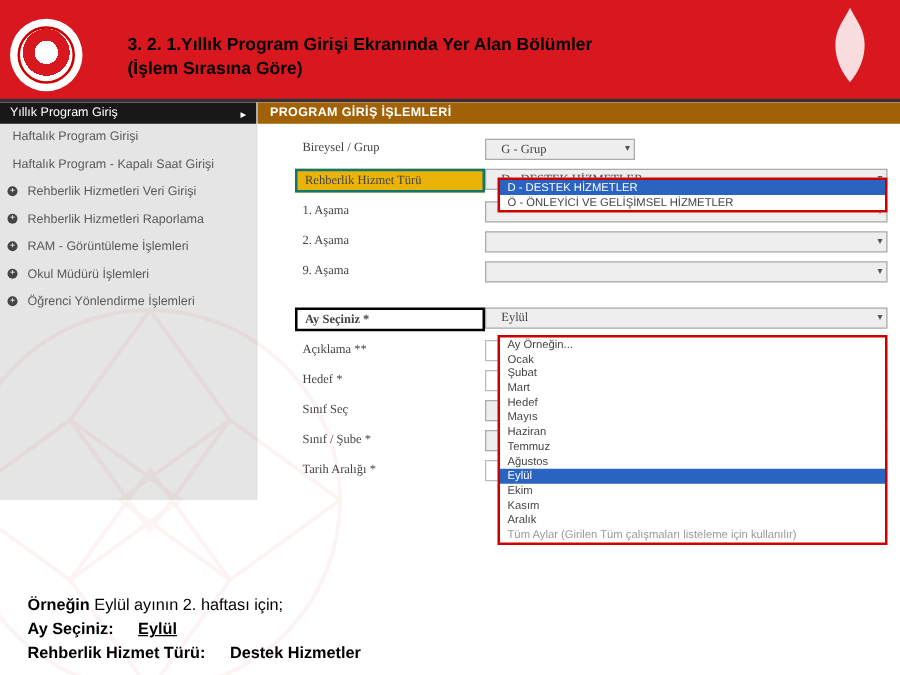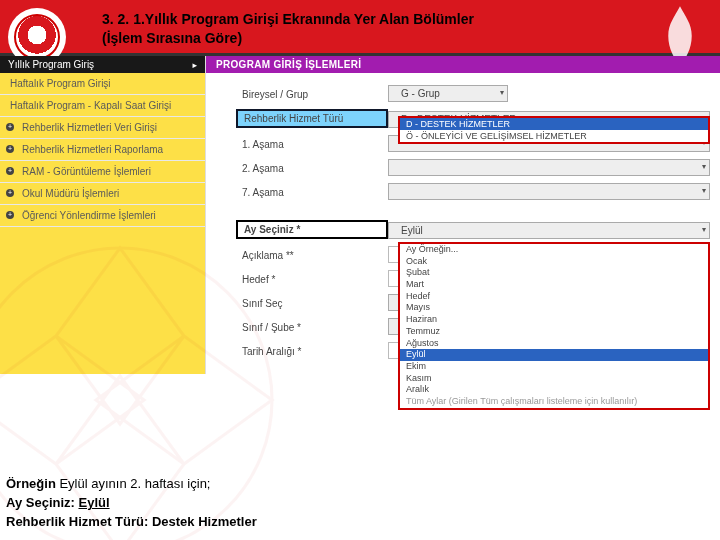--- a/index.html
+++ b/index.html
@@ -1,59 +1,59 @@
 <!DOCTYPE html>
 <html><head>
 <meta charset="utf-8">
 <style>
   * { margin: 0; padding: 0; box-sizing: border-box; }
   body { font-family: Arial, sans-serif; font-size: 11px; width: 720px; height: 540px; background: #fff; position: relative; overflow: hidden; }
   
-  .header-bar { background: #d8171e; height: 56px; position: relative; display: flex; align-items: flex-start; padding: 6px 0 0 8px; border-bottom: 3px solid #333; }
+  .header-bar { background: #d8171e; height: 82px; position: relative; display: flex; align-items: center; padding: 6px 0 0 8px; border-bottom: 3px solid #333; }
   .logo-circle { width: 58px; height: 58px; background: #fff; border-radius: 50%; display: flex; align-items: center; justify-content: center; flex-shrink: 0; margin-top: 2px; }
   .logo-inner { width: 46px; height: 46px; border-radius: 50%; border: 2px solid #c00; position: relative; background: radial-gradient(circle at 50% 45%, #fff 0%, #fff 30%, #d8171e 30%, #d8171e 60%, #fff 60%); }
   .header-title { color: #000; font-size: 14px; font-weight: bold; margin-left: 36px; margin-top: 4px; line-height: 1.35; max-width: 420px; }
   .flame { position: absolute; right: 12px; top: 4px; width: 56px; height: 64px; opacity: 0.85; }
   .flame svg { width: 100%; height: 100%; fill: #fff; }
   
   .content { display: flex; position: relative; }
   
-  .sidebar { width: 206px; background: #fde047; border-right: 1px solid #ddd; font-size: 10px; color: #555; }
+  .sidebar { width: 206px; background: #e5e5e5; border-right: 1px solid #ddd; font-size: 10px; color: #555; }
   .sb-top { background: #181818; color: #fff; padding: 3px 8px; font-size: 10px; display: flex; align-items: center; }
   .sb-chev { margin-left: auto; font-size: 9px; }
   .sb-item { padding: 5px 8px 5px 22px; color: #5a5a5a; font-size: 10px; border-bottom: 1px solid #e8e8e8; position: relative; cursor: pointer; }
   .sb-item.plain { padding-left: 10px; }
   .sb-item .bullet { position: absolute; left: 6px; top: 6px; width: 8px; height: 8px; border-radius: 50%; background: #444; color: #fff; font-size: 7px; line-height: 8px; text-align: center; }
   
   .main { flex: 1; position: relative; background: #fff; }
-  .main-header { background: #a21caf; color: #fff; font-size: 10px; font-weight: bold; padding: 3px 10px; letter-spacing: 0.3px; }
+  .main-header { background: #a16207; color: #fff; font-size: 10px; font-weight: bold; padding: 3px 10px; letter-spacing: 0.3px; }
   
   .form-wrap { padding: 12px 10px 8px 30px; }
-  .frow { display: flex; align-items: flex-end; margin-bottom: 7px; font-size: 10px; color: #444; }
+  .frow { display: flex; align-items: flex-start; margin-bottom: 7px; font-size: 10px; color: #444; font-family: Liberation Serif, serif; }
   .flabel { width: 152px; flex-shrink: 0; padding: 2px 6px; }
-  .flabel.boxed { border: 2px solid #0f172a; background: #7dd3fc; font-weight: normal; }
+  .flabel.boxed { border: 2px solid #0f766e; background: #eab308; font-weight: normal; }
   .flabel.boxed-black { border: 2px solid #000; background: #fff; font-weight: bold; }
   .fsel { flex: 1; min-height: 17px; border: 1px solid #aaa; background: #eee; font-size: 10px; padding: 1px 12px; position: relative; cursor: pointer; display: flex; align-items: center; }
   .fsel .caret { position: absolute; right: 3px; top: 2px; font-size: 8px; color: #555; }
   .ftxt { flex: 1; min-height: 17px; border: 1px solid #bbb; background: #fff; }
   
   .dropdown1 { position: absolute; left: 192px; top: 60px; right: 10px; background: #fff; border: 2px solid #c00; z-index: 5; font-size: 9px; }
   .dropdown1 .opt { padding: 1px 6px; color: #444; white-space: nowrap; }
   .dropdown1 .opt.sel { background: #2a63c0; color: #fff; }
   
   .dropdown2 { position: absolute; left: 192px; top: 186px; right: 10px; background: #fff; border: 2px solid #c00; z-index: 5; font-size: 9px; }
   .dropdown2 .opt { padding: 0 6px; color: #444; line-height: 1.3; }
   .dropdown2 .opt.sel { background: #2a63c0; color: #fff; }
   .dropdown2 .opt.dim { color: #999; }
   
   .watermark { position: absolute; left: -40px; top: 240px; width: 320px; height: 320px; opacity: 0.045; pointer-events: none; z-index: 0; }
   .watermark svg { width: 100%; height: 100%; stroke: #c00; fill: none; stroke-width: 2; }
   
   .footer { position: absolute; left: 6px; bottom: 8px; font-size: 13px; color: #000; line-height: 1.45; font-weight: normal; z-index: 2; }
-  .footer .b { font-weight: bold; }
+  .footer .b { font-weight: bold; margin-left: 16px; }
 </style>
 </head>
 <body>
 
 <div class="header-bar">
   <div class="logo-circle">
     <div class="logo-inner"></div>
   </div>
   <div class="header-title">
     <span>3. 2. 1.Yıllık  Program  Girişi  Ekranında  Yer  Alan  Bölümler</span><br>
@@ -104,21 +104,21 @@
             <span class="caret">▾</span>
           </div>
         </div>
       <div class="frow">
           <div class="flabel">2. Aşama</div>
           <div class="fsel">
             <span class="caret">▾</span>
           </div>
         </div>
       <div class="frow">
-          <div class="flabel">7. Aşama</div>
+          <div class="flabel">9. Aşama</div>
           <div class="fsel">
             <span class="caret">▾</span>
           </div>
         </div>
       <div class="frow" style="margin-top:20px">
         <div class="flabel boxed-black">Ay Seçiniz *</div>
         <div class="fsel">
             <span>Eylül</span>
             <span class="caret">▾</span>
           </div>

